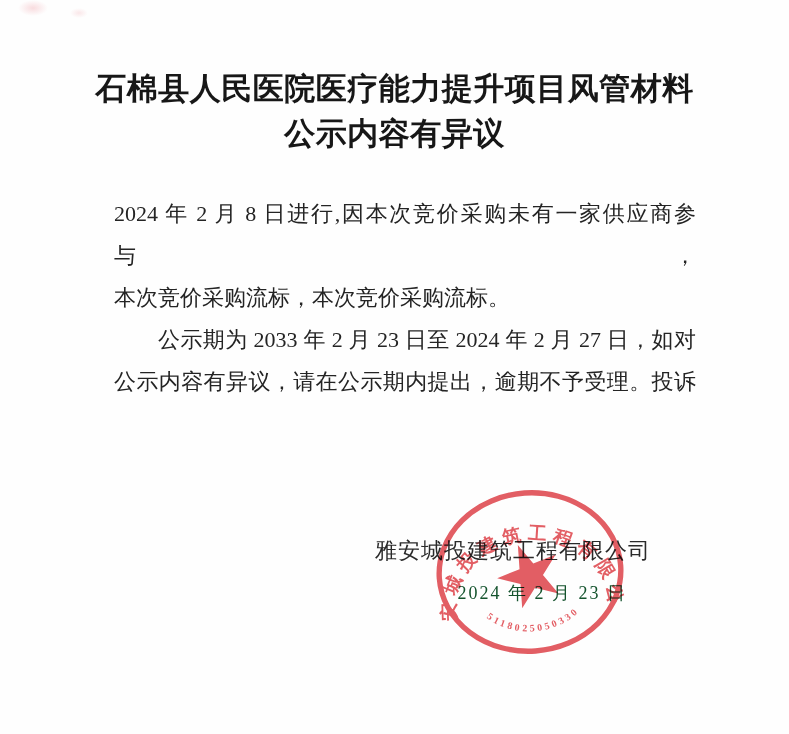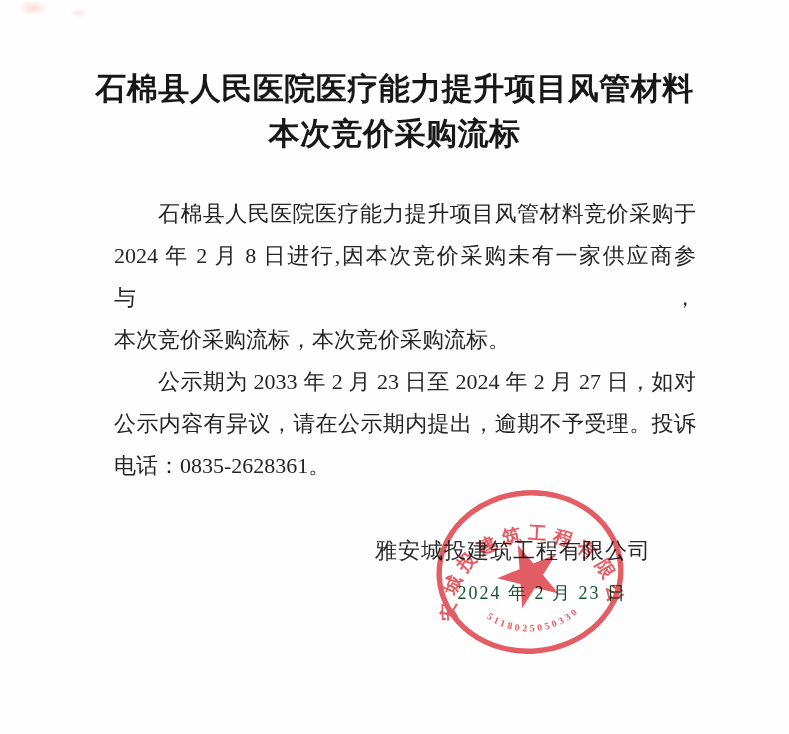--- a/index.html
+++ b/index.html
@@ -64,30 +64,28 @@
 </head>
 <body>
 
 <div class="page">
 
   <div class="smudge-a"></div>
   <div class="smudge-b"></div>
 
   <div class="doc-title">
     <div>石棉县人民医院医疗能力提升项目风管材料</div>
-    <div>本次竞价采购流标</div>
+    <div>公示内容有异议</div>
   </div>
 
   <div class="body-text">
-    <div class="bline jline indent">石棉县人民医院医疗能力提升项目风管材料竞价采购于</div>
     <div class="bline jline">2024 年 2 月 8 日进行,因本次竞价采购未有一家供应商参与，</div>
     <div class="bline">本次竞价采购流标，本次竞价采购流标。</div>
     <div class="bline jline indent">公示期为 2033 年 2 月 23 日至 2024 年 2 月 27 日，如对</div>
     <div class="bline jline">公示内容有异议，请在公示期内提出，逾期不予受理。投诉</div>
-    <div class="bline">电话：0835-2628361。</div>
   </div>
 
   <div class="sig-company">雅安城投建筑工程有限公司</div>
   <div class="sig-date">2024 年 2 月 23 日</div>
 
   <svg class="seal" viewBox="0 0 200 176" aria-hidden="true">
     <defs>
       <path id="arcTop" d="M 21,122 A 79,67 0 1 1 179,122" fill="none"></path>
       <path id="arcBottom" d="M 42,120 A 66,55 0 0 0 158,120" fill="none"></path>
     </defs>

